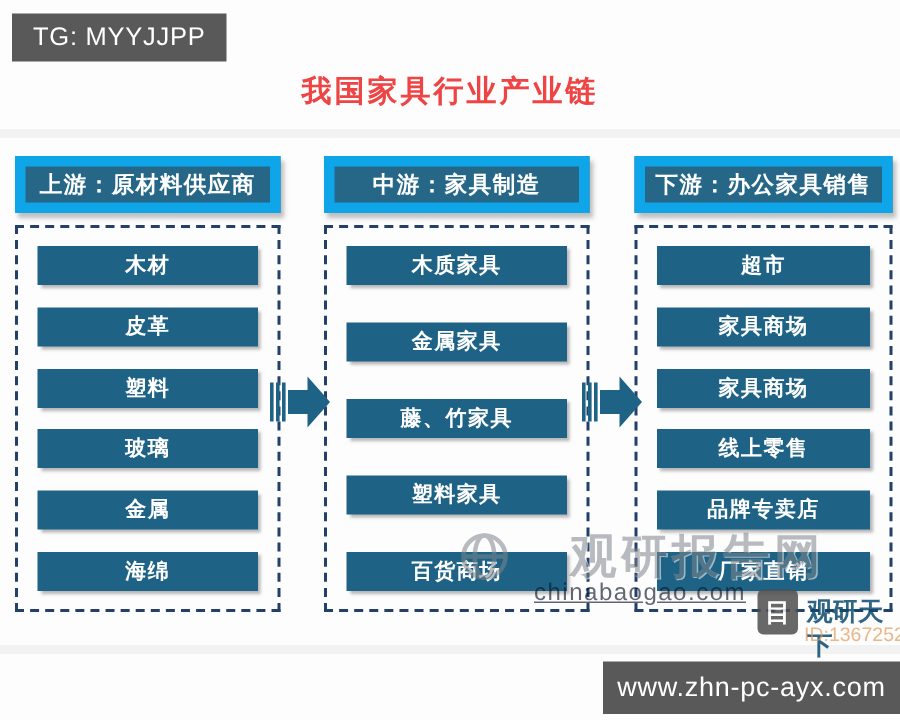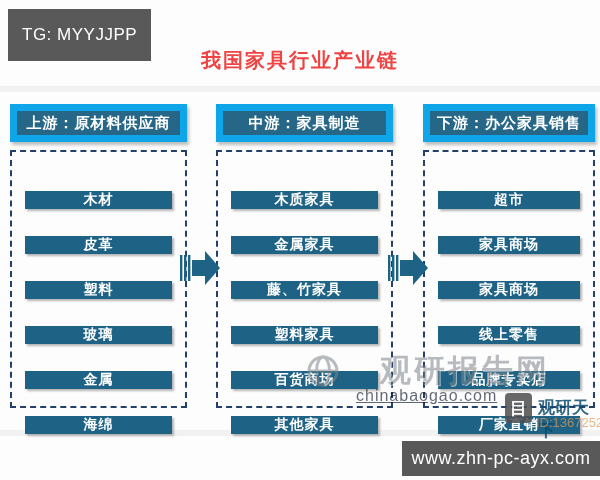--- a/index.html
+++ b/index.html
@@ -16,21 +16,21 @@
   .edge-band { position: absolute; left: 0; right: 0; height: 6px; background: #f2f2f2; }
   .edge-band.top { top: 86px; }
   .edge-band.bottom { top: 430px; }
 
   .badge {
     position: absolute;
     background: #595959;
     color: #ffffff;
     font-size: 17px;
     letter-spacing: 0.5px;
-    padding: 16px 14px;
+    padding: 6px 14px;
   }
   .badge.top-left { left: 8px; top: 9px; }
   .badge.bottom-right {
     left: 402px; top: 441px; width: 198px;
     text-align: center; padding: 7px 0; font-size: 18px;
   }
 
   .diagram-title {
     position: absolute;
     left: 0; right: 0; top: 47px;
@@ -72,21 +72,21 @@
 
   .chain-item {
     height: 26px;
     background: #1e6385;
     box-shadow: 2px 2px 2px rgba(110,110,110,0.5);
     color: #ffffff;
     font-family: Liberation Serif, serif;
     font-weight: bold;
     font-size: 14px;
     letter-spacing: 1px;
-    display: flex; align-items: center; justify-content: center; margin-top: 27px;
+    display: flex; align-items: center; justify-content: center;
   }
 
   .flow-arrow { position: absolute; top: 243px; width: 40px; height: 50px; }
   .flow-arrow.arrow-0 { left: 180px; }
   .flow-arrow.arrow-1 { left: 388px; }
 
   .wm-site {
     position: absolute; left: 306px; top: 350px;
     display: flex; align-items: center; gap: 8px;
     opacity: 0.55;
@@ -156,21 +156,20 @@
   </div>
 
   <div class="column col-1">
     <div class="col-header">中游：家具制造</div>
     <div class="col-body">
       <div class="chain-item">木质家具</div>
       <div class="chain-item">金属家具</div>
       <div class="chain-item">藤、竹家具</div>
       <div class="chain-item">塑料家具</div>
       <div class="chain-item">百货商场</div>
-      <div class="chain-item">其他家具</div>
     </div>
   </div>
 
   <div class="column col-2">
     <div class="col-header">下游：办公家具销售</div>
     <div class="col-body">
       <div class="chain-item">超市</div>
       <div class="chain-item">家具商场</div>
       <div class="chain-item">家具商场</div>
       <div class="chain-item">线上零售</div>

